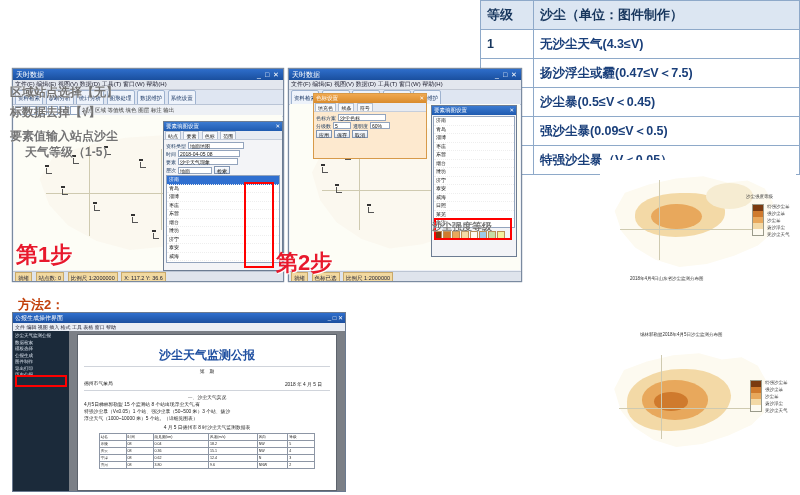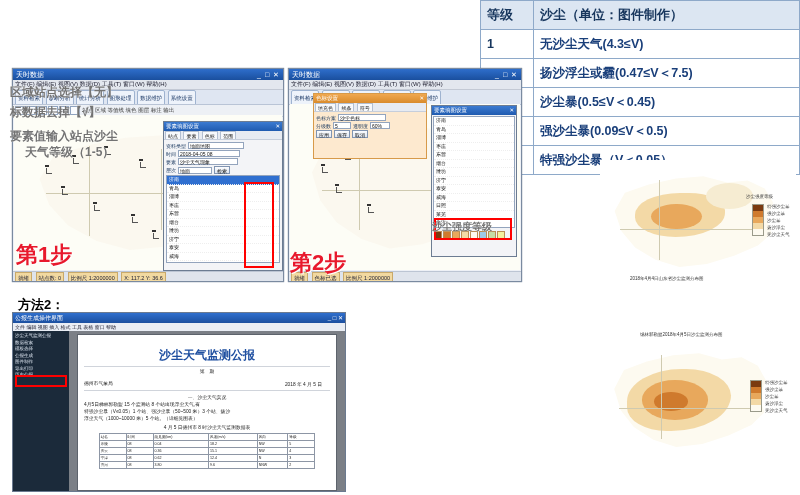--- a/index.html
+++ b/index.html
@@ -431,21 +431,21 @@
   </div>
 
   <div class="statusbar">
     <b>就绪</b>
     <b>色标已选</b>
     <b>比例尺 1:2000000</b>
   </div>
 </div>
 
 <div class="abs redtxt" style="left:432px;top:220px;font-size:10px;">沙尘强度等级</div>
-<div class="abs stepnum" style="left:290px;top:248px;">第2步</div>
+<div class="abs stepnum" style="left:276px;top:248px;">第2步</div>
 
 <div class="abs" style="left:600px;top:160px;width:196px;height:128px;background:#ffffff;">
   <div class="province" style="left:4%;top:8%;width:86%;height:78%;background:#fdfaf0;border:1px solid #9a9a8a;"></div>
   <div class="shade1" style="left:18%;top:26%;width:46%;height:34%;border-radius:50% 40% 55% 45%;"></div>
   <div class="shade2" style="left:26%;top:34%;width:26%;height:20%;border-radius:50%;"></div>
   <div class="shade4" style="left:54%;top:18%;width:24%;height:20%;border-radius:50%;"></div>
   <div class="prov-line abs" style="left:30%;top:16%;width:1px;height:62%;"></div>
   <div class="prov-line abs" style="left:10%;top:54%;width:70%;height:1px;"></div>
   <div class="cbar" style="left:152px;top:44px;width:10px;">
     <i style="background:#7a3a10"></i>
@@ -456,21 +456,21 @@
     <span style="top:-1px">特强沙尘暴</span>
     <span style="top:6px">强沙尘暴</span>
     <span style="top:13px">沙尘暴</span>
     <span style="top:20px">扬沙浮尘</span>
     <span style="top:27px">无沙尘天气</span>
   </div>
   <div class="maptitle" style="left:146px;top:34px;">沙尘强度等级</div>
   <div class="maptitle" style="left:30px;top:116px;">2018年4月4日山东省沙尘监测分布图</div>
 </div>
 
-<div class="abs" style="left:18px;top:296px;color:#000000;font-weight:bold;font-size:13px;">方法2：</div>
+<div class="abs" style="left:18px;top:296px;color:#c2410c;font-weight:bold;font-size:13px;">方法2：</div>
 
 <div class="wordwin abs" style="left:12px;top:312px;width:332px;height:178px;">
   <div class="wbar">
     <span>公报生成操作界面</span>
     <span style="float:right">_ □ ✕</span>
   </div>
   <div class="wmenu">文件  编辑  视图  插入  格式  工具  表格  窗口  帮助</div>
   <div class="wnav">
     <div>沙尘天气监测公报</div>
     <div>数据检索</div>

